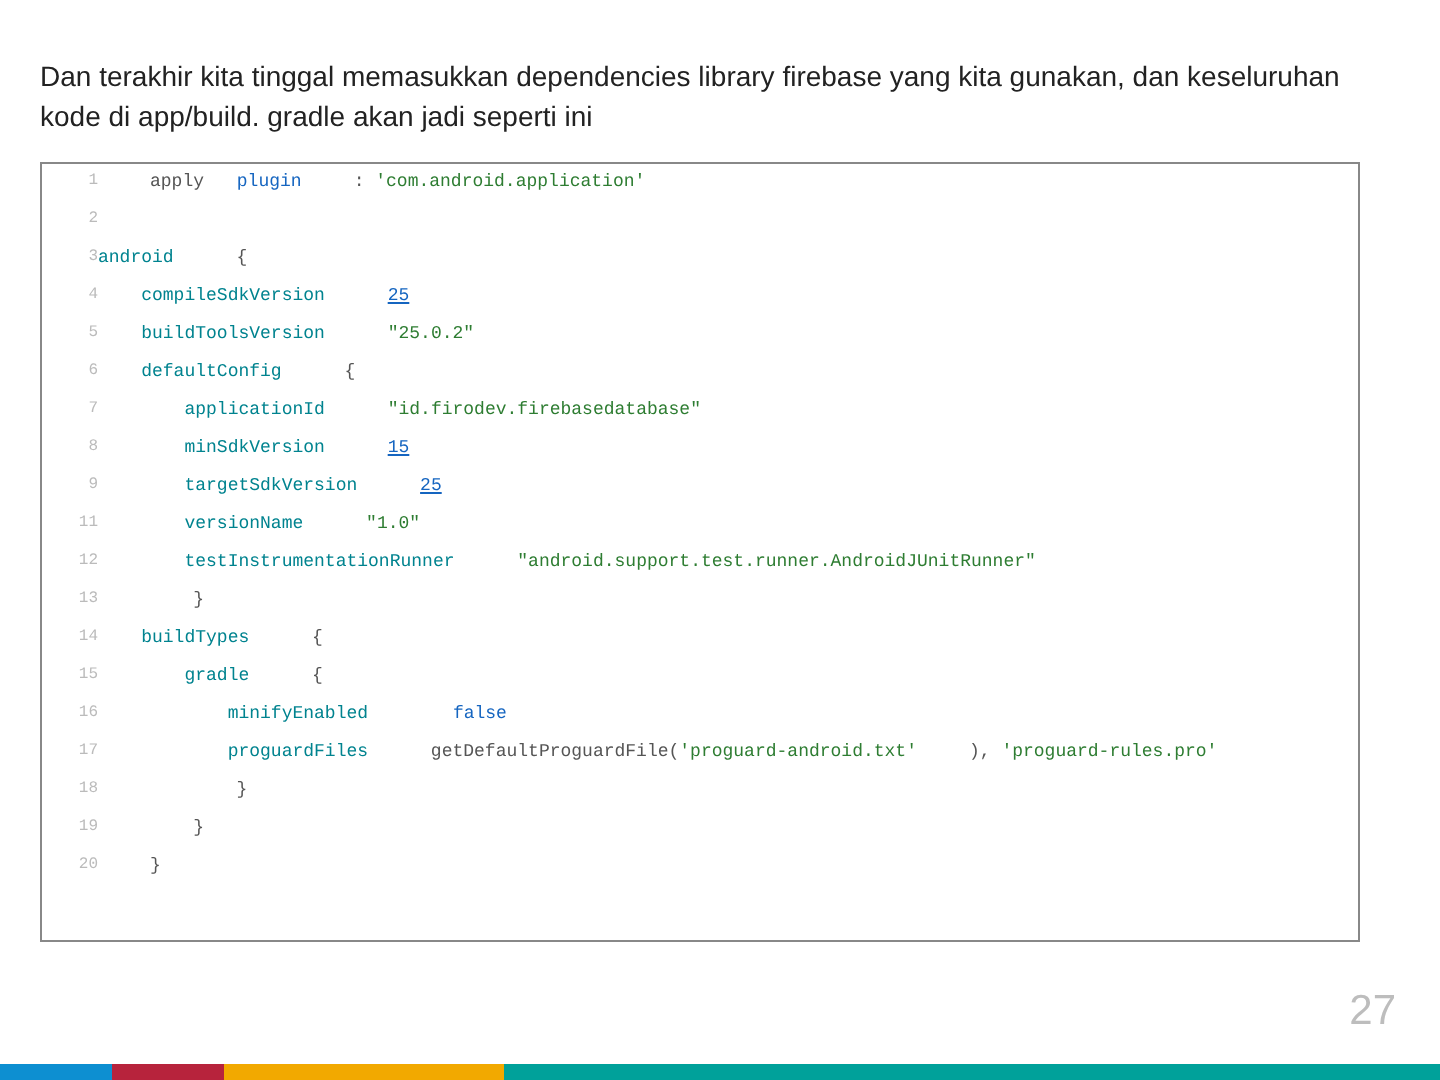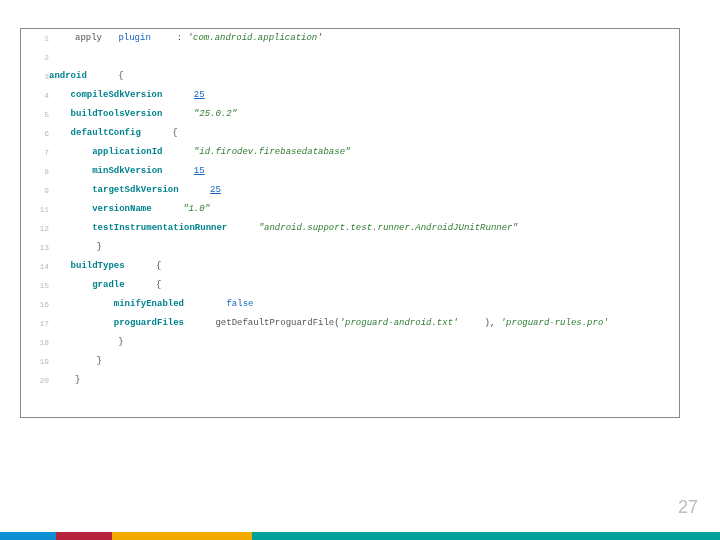--- a/index.html
+++ b/index.html
@@ -45,48 +45,49 @@
     color: #bbb;
     padding-right: 10px;
     user-select: none;
     font-size: 8px;
   }
   .code-cell {
     white-space: pre;
     color: #444;
   }
   .kw-blue { color: #1565c0; margin-left: 11px; }
-  .kw-teal { color: #00838f; font-weight: bold; }
-  .str { color: #2e7d32; font-style: italic; }
+  .kw-teal { color: #00838f; }
+  .str { color: #2e7d32; }
   .num { color: #1565c0; text-decoration: underline; }
   .pl { color: #555; margin-left: 26px; }
   .page-num {
     position: absolute;
     right: 22px;
     bottom: 22px;
     color: #bdbdbd;
-    font-size: 18px;
+    font-size: 21px;
   }
   .footer-bar {
     position: absolute;
     left: 0;
     bottom: 0;
     height: 8px;
     width: 100%;
     display: flex;
   }
   .fb1 { background:#0d8fd1; flex:1.2; }
   .fb2 { background:#b7233c; flex:1.2; }
   .fb3 { background:#f2a900; flex:3; }
   .fb4 { background:#00a19a; flex:10; }
 </style>
 </head>
 <body>
 
 <div class="content">
+  <p class="description">Dan terakhir kita tinggal memasukkan dependencies library firebase yang kita gunakan, dan keseluruhan kode di app/build. gradle akan jadi seperti ini</p>
 
   <div class="code-frame">
     <table class="code-table">
       <tbody id="code-body">
           <tr>
             <td class="ln">1</td>
             <td class="code-cell"><span class="pl">apply </span><span class="kw-blue">plugin</span><span class="pl">: </span><span class="str">'com.android.application'</span></td>
           </tr>
           <tr>
             <td class="ln">2</td>

